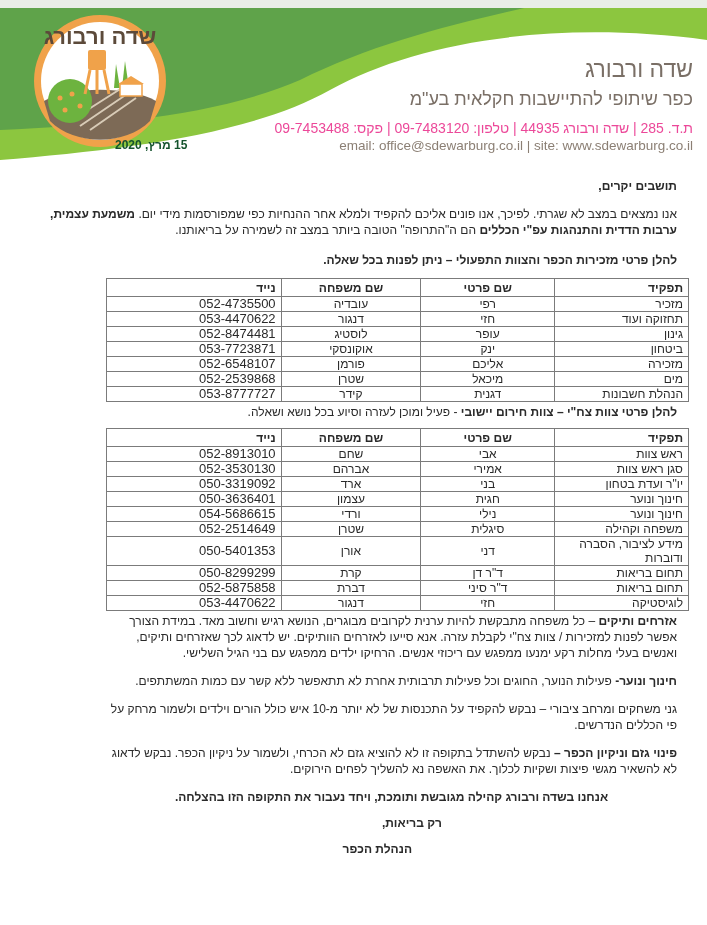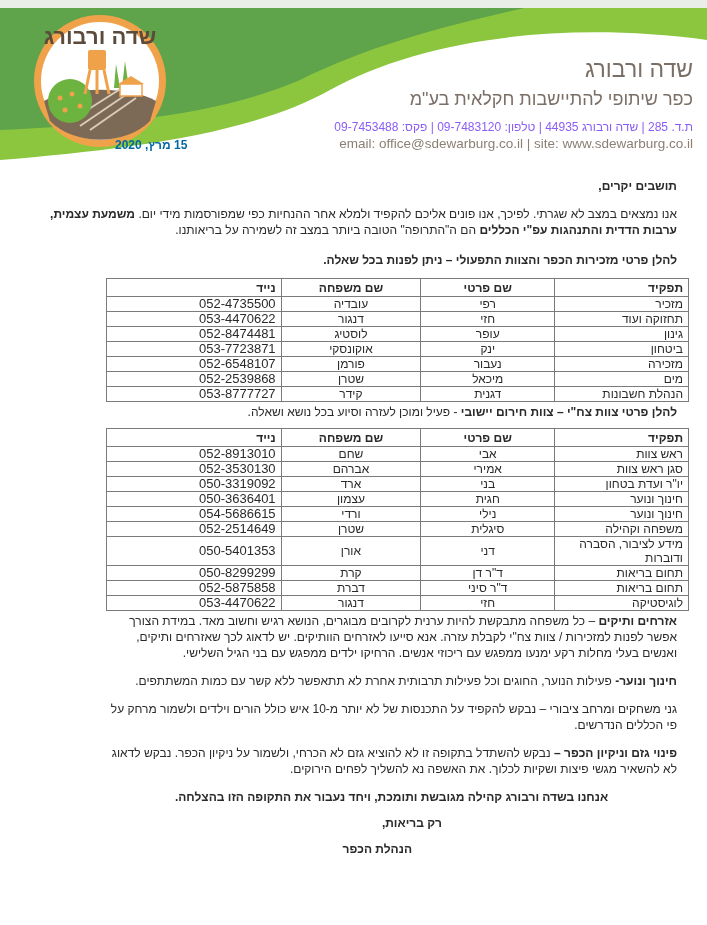--- a/index.html
+++ b/index.html
@@ -6,25 +6,25 @@
   body {
     width: 707px; height: 925px; background: #ffffff; position: relative; overflow: hidden;
     font-family: "Liberation Sans", sans-serif; color: #2a2a2a;
   }
   .header-bg { position: absolute; left: 0; top: 0; width: 707px; height: 165px; }
   .brand {
     position: absolute; right: 14px; top: 56px; text-align: right; direction: rtl;
   }
   .brand .name { font-size: 23px; color: #7a6f66; line-height: 26px; }
   .brand .tagline { font-size: 18px; color: #7a6f66; margin-top: 6px; line-height: 22px; }
-  .brand .contact { font-size: 12px; color: #8b5cf6; margin-top: 10px; direction: rtl; }
+  .brand .contact { font-size: 14px; color: #ec4899; margin-top: 10px; direction: rtl; }
   .brand .web { font-size: 13.5px; color: #8b7f74; margin-top: 2px; direction: ltr; text-align: right; }
   .logo { position: absolute; left: 30px; top: 6px; width: 140px; height: 150px; }
   .date {
-    position: absolute; left: 115px; top: 138px; font-size: 12px; font-weight: bold; direction: rtl; color: #0369a1;
+    position: absolute; left: 115px; top: 138px; font-size: 12px; font-weight: bold; direction: rtl; color: #14532d;
   }
   .content {
     position: absolute; left: 106px; right: 18px; top: 170px; direction: rtl; text-align: right;
     font-size: 12px; line-height: 16px;
   }
   .content p { margin: 0 12px 10px 0; }
   .b { font-weight: bold; }
   table.contacts {
     border-collapse: collapse; width: 100%; direction: rtl; font-size: 12px;
     margin: 6px 0 0 0;
@@ -116,21 +116,21 @@
           <td class="phone">052-8474481</td>
         </tr>
         <tr>
           <td>ביטחון</td>
           <td>ינק</td>
           <td>אוקונסקי</td>
           <td class="phone">053-7723871</td>
         </tr>
         <tr>
           <td>מזכירה</td>
-          <td>נעבור</td>
+          <td>אליכם</td>
           <td>פורמן</td>
           <td class="phone">052-6548107</td>
         </tr>
         <tr>
           <td>מים</td>
           <td>מיכאל</td>
           <td>שטרן</td>
           <td class="phone">052-2539868</td>
         </tr>
         <tr>

